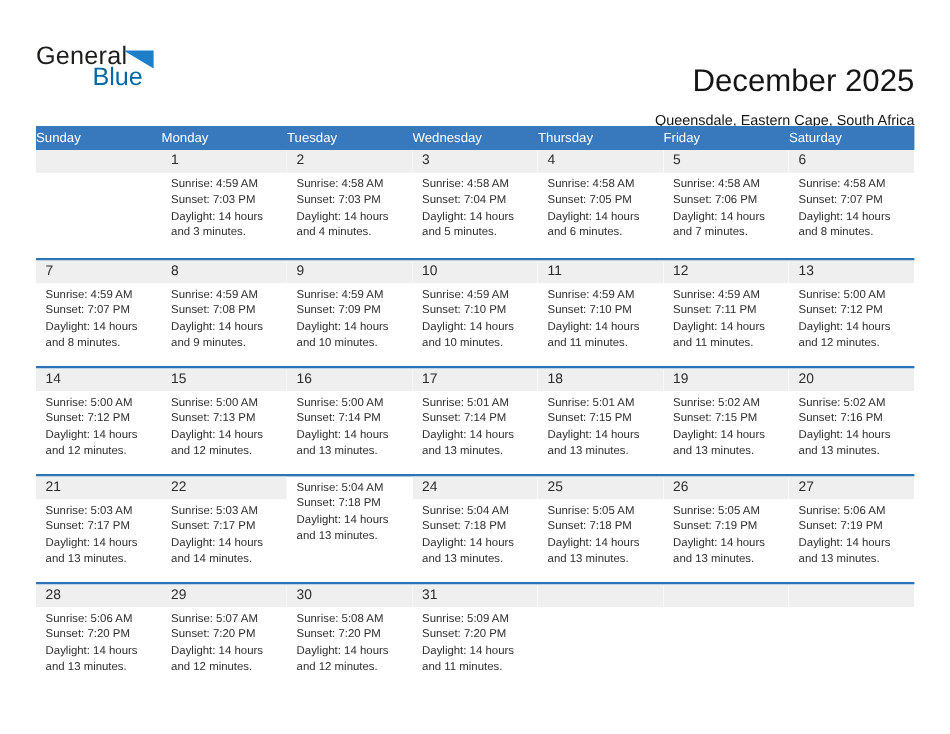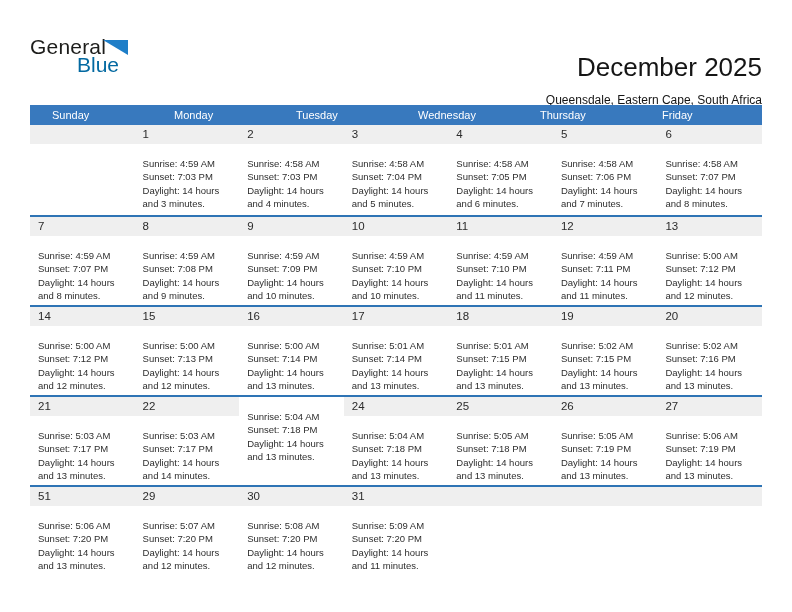--- a/index.html
+++ b/index.html
@@ -1,39 +1,39 @@
 <!DOCTYPE html>
 <html><head>
 <meta charset="utf-8">
 <style>
   html,body{margin:0;padding:0;background:#fff;}
   .page{position:relative;width:792px;height:612px;background:#fff;overflow:hidden;
         font-family:"Liberation Sans", sans-serif;}
   
   .logo{position:absolute;left:30px;top:36px;line-height:1;}
-  .logo-row{display:flex;align-items:center;}
+  .logo-row{display:flex;align-items:flex-end;}
   .logo-general{font-size:21px;color:#1d1d1b;letter-spacing:0.2px;}
   .logo-tri{width:0;height:0;border-top:15px solid #1E7EC8;border-left:25px solid transparent;
             margin-left:-3px;margin-top:1px;}
   .logo-blue{font-size:21px;color:#0369a1;margin-top:-3px;padding-left:47px;}
   
   .titles{position:absolute;right:30px;top:52px;text-align:right;color:#151515;}
   .title{font-size:26px;}
   .subtitle{font-size:12px;margin-top:10px;}
   
   .calendar{position:absolute;left:30px;top:105px;width:732px;}
   .weekday-row{display:flex;background:#3879BE;height:20px;}
-  .weekday-cell{flex:1;color:#fff;font-size:11px;line-height:20px;padding-left:22px;
+  .weekday-cell{flex:1;color:#fff;font-size:11px;line-height:20px;padding-left:0;
                 overflow:hidden;white-space:nowrap;}
   .week-row{display:flex;height:90px;}
   .week-row + .week-row{border-top:2px solid #2E74B5;height:88px;}
   .day-cell{flex:1;overflow:hidden;}
   .date-band{background:#EFEFEF;height:19px;line-height:19px;font-size:11.5px;color:#2b2b2b;
              padding-left:8px;}
-  .day-info{padding:13px 2px 0 8px;font-size:9.5px;color:#2e2e2e;line-height:13.3px;
+  .day-info{padding:3px 2px 0 8px;font-size:9.5px;color:#2e2e2e;line-height:13.3px;
             white-space:nowrap;}
 </style>
 </head>
 <body>
 
 <div class="page">
 
   <div class="logo">
     <div class="logo-row">
       <span class="logo-general">General</span>
@@ -48,20 +48,21 @@
   </div>
 
   <div class="calendar">
     <div class="weekday-row" id="weekday-row">
         <div class="weekday-cell">Sunday</div>
         <div class="weekday-cell">Monday</div>
         <div class="weekday-cell">Tuesday</div>
         <div class="weekday-cell">Wednesday</div>
         <div class="weekday-cell">Thursday</div>
         <div class="weekday-cell">Friday</div>
+        <div class="weekday-cell">Saturday</div>
       </div>
     <div id="weeks">
         <div class="week-row">
           <div class="day-cell">
             <div class="date-band"></div>
           </div>
           <div class="day-cell">
             <div class="date-band">1</div>
             <div class="day-info">
               <div>Sunrise: 4:59 AM</div>
@@ -305,21 +306,21 @@
             <div class="day-info">
               <div>Sunrise: 5:06 AM</div>
               <div>Sunset: 7:19 PM</div>
               <div>Daylight: 14 hours</div>
               <div>and 13 minutes.</div>
             </div>
           </div>
         </div>
         <div class="week-row">
           <div class="day-cell">
-            <div class="date-band">51</div>
+            <div class="date-band">28</div>
             <div class="day-info">
               <div>Sunrise: 5:06 AM</div>
               <div>Sunset: 7:20 PM</div>
               <div>Daylight: 14 hours</div>
               <div>and 13 minutes.</div>
             </div>
           </div>
           <div class="day-cell">
             <div class="date-band">29</div>
             <div class="day-info">

